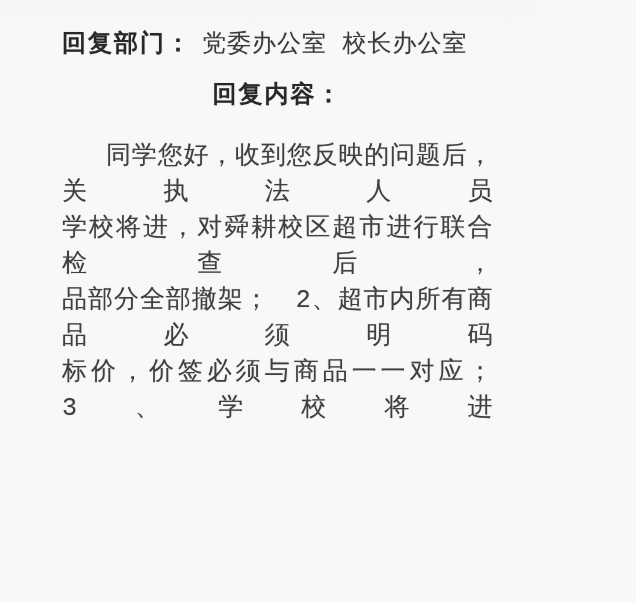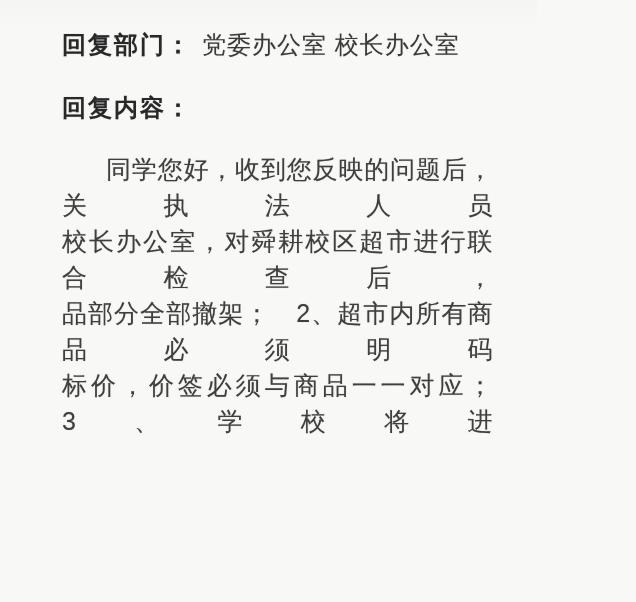--- a/index.html
+++ b/index.html
@@ -13,21 +13,21 @@
     width: 636px;
     height: 602px;
     overflow: hidden;
     background: var(--bg);
   }
   .page {
     box-sizing: border-box;
     width: 537px;
     height: 602px;
     padding: 30px 44px 0 62px;
-    font-family: Liberation Sans, sans-serif;
+    font-family: Liberation Mono, monospace;
     background:
       radial-gradient(140% 120% at 50% 45%, rgba(255,255,255,0) 70%, rgba(0,0,0,0.035) 100%),
       linear-gradient(180deg, #f5f5f3 0%, var(--bg) 5%, var(--bg) 100%);
     color: var(--ink);
   }
   .hline {
     font-size: 24px;
     line-height: 30px;
     white-space: nowrap;
     text-shadow: 0 0 1px rgba(70,70,70,0.35);
@@ -35,21 +35,21 @@
   .hline .hlabel {
     font-weight: 700;
     color: var(--ink-strong);
     letter-spacing: 2px;
   }
   .hline .hvalue {
     margin-left: 10px;
     color: #3a3a3a;
     letter-spacing: 1px;
   }
-  .hline2 { margin-top: 33px; }
+  .hline2 { margin-top: 21px; text-align: center; }
   .para {
     margin-top: 28px;
     font-size: 25px;
     line-height: 36px;
     color: var(--ink);
     text-shadow: 0 0 1px rgba(70,70,70,0.4);
   }
   .para .line {
     text-align: justify;
     text-align-last: justify;
@@ -65,18 +65,18 @@
   <div class="hline">
     <span class="hlabel">回复部门：</span><span class="hvalue">党委办公室 校长办公室</span>
   </div>
 
   <div class="hline hline2">
     <span class="hlabel">回复内容：</span>
   </div>
 
   <div class="para">
       <div class="line indent"><span>同学您好，收到您反映的问题后，关执法人员</span></div>
-      <div class="line"><span>校长办公室，对舜耕校区超市进行联合检查后，</span></div>
+      <div class="line"><span>学校将进，对舜耕校区超市进行联合检查后，</span></div>
       <div class="line"><span>品部分全部撤架；　2、超市内所有商品必须明码</span></div>
       <div class="line"><span>标价，价签必须与商品一一对应；　3、学校将进</span></div>
     </div>
 
 </div>
 
 </body></html>

